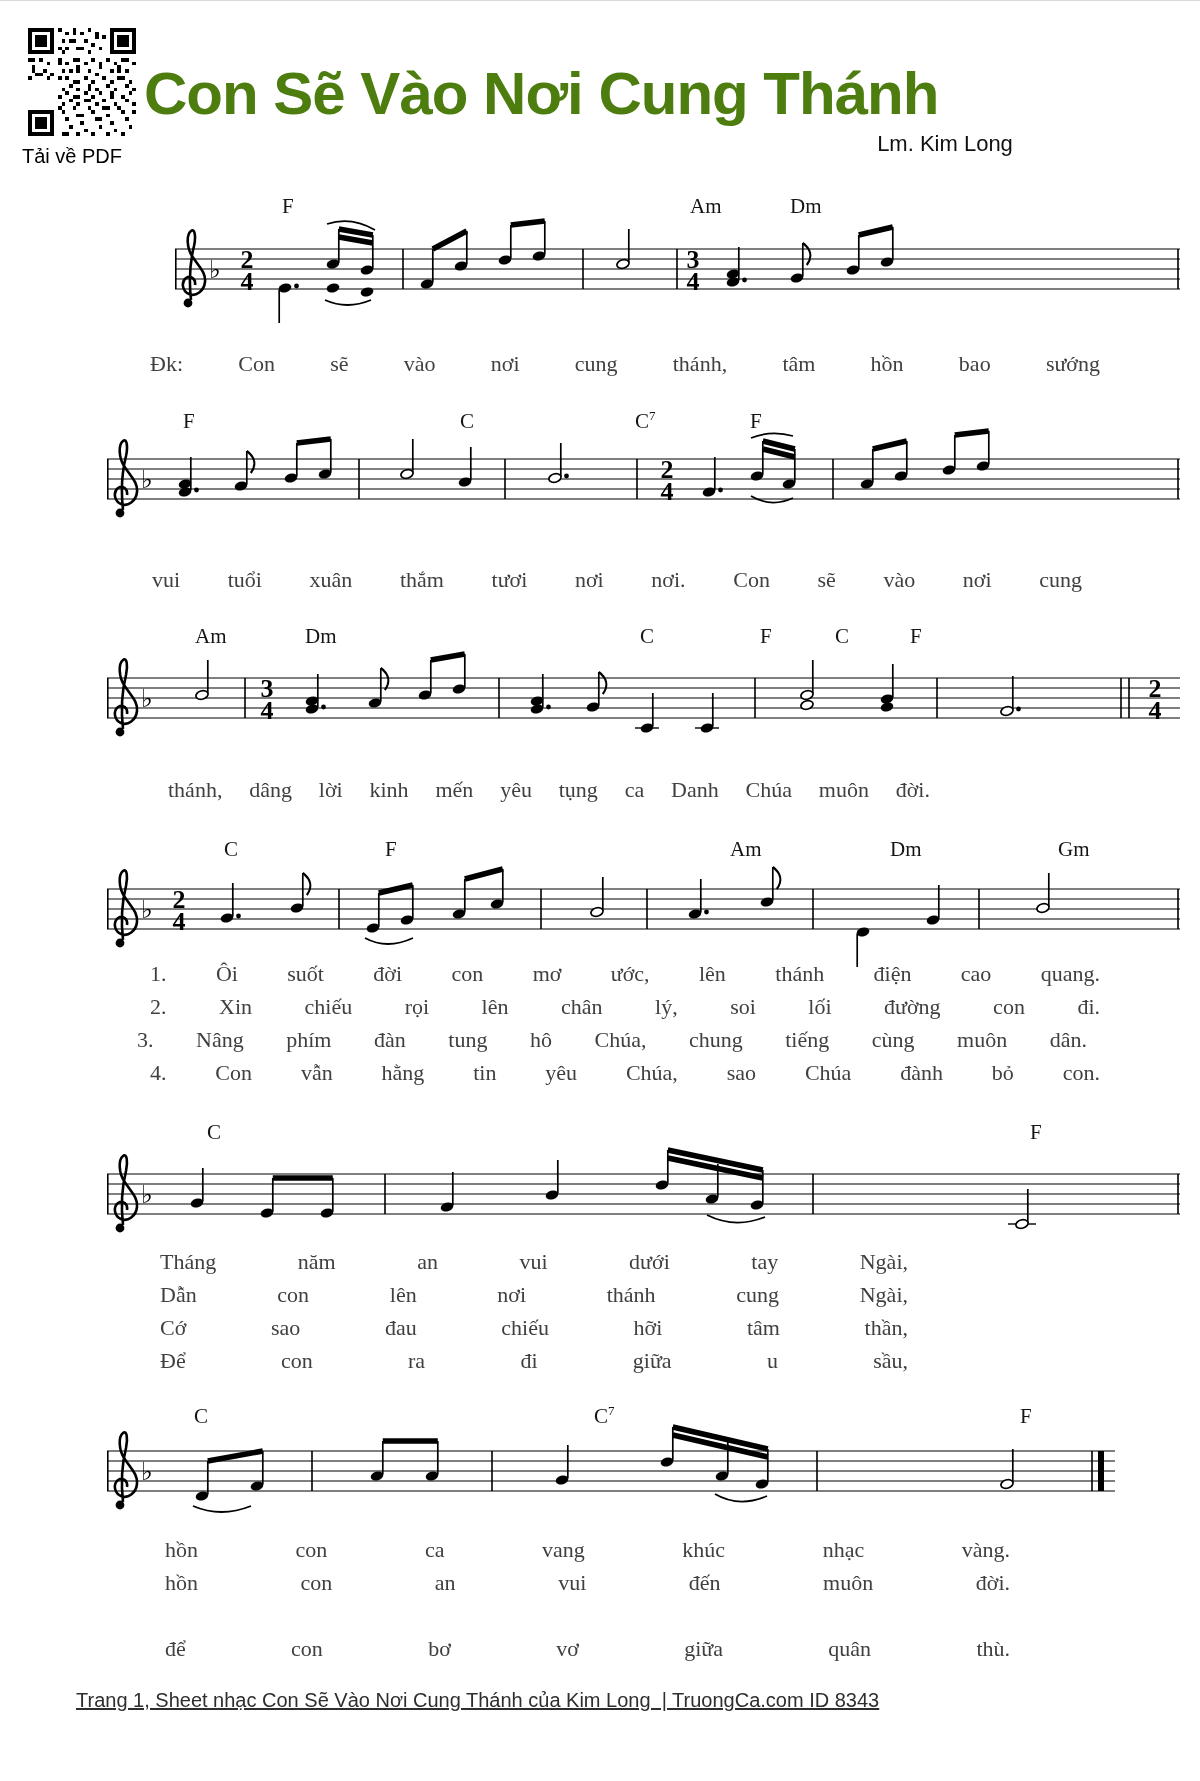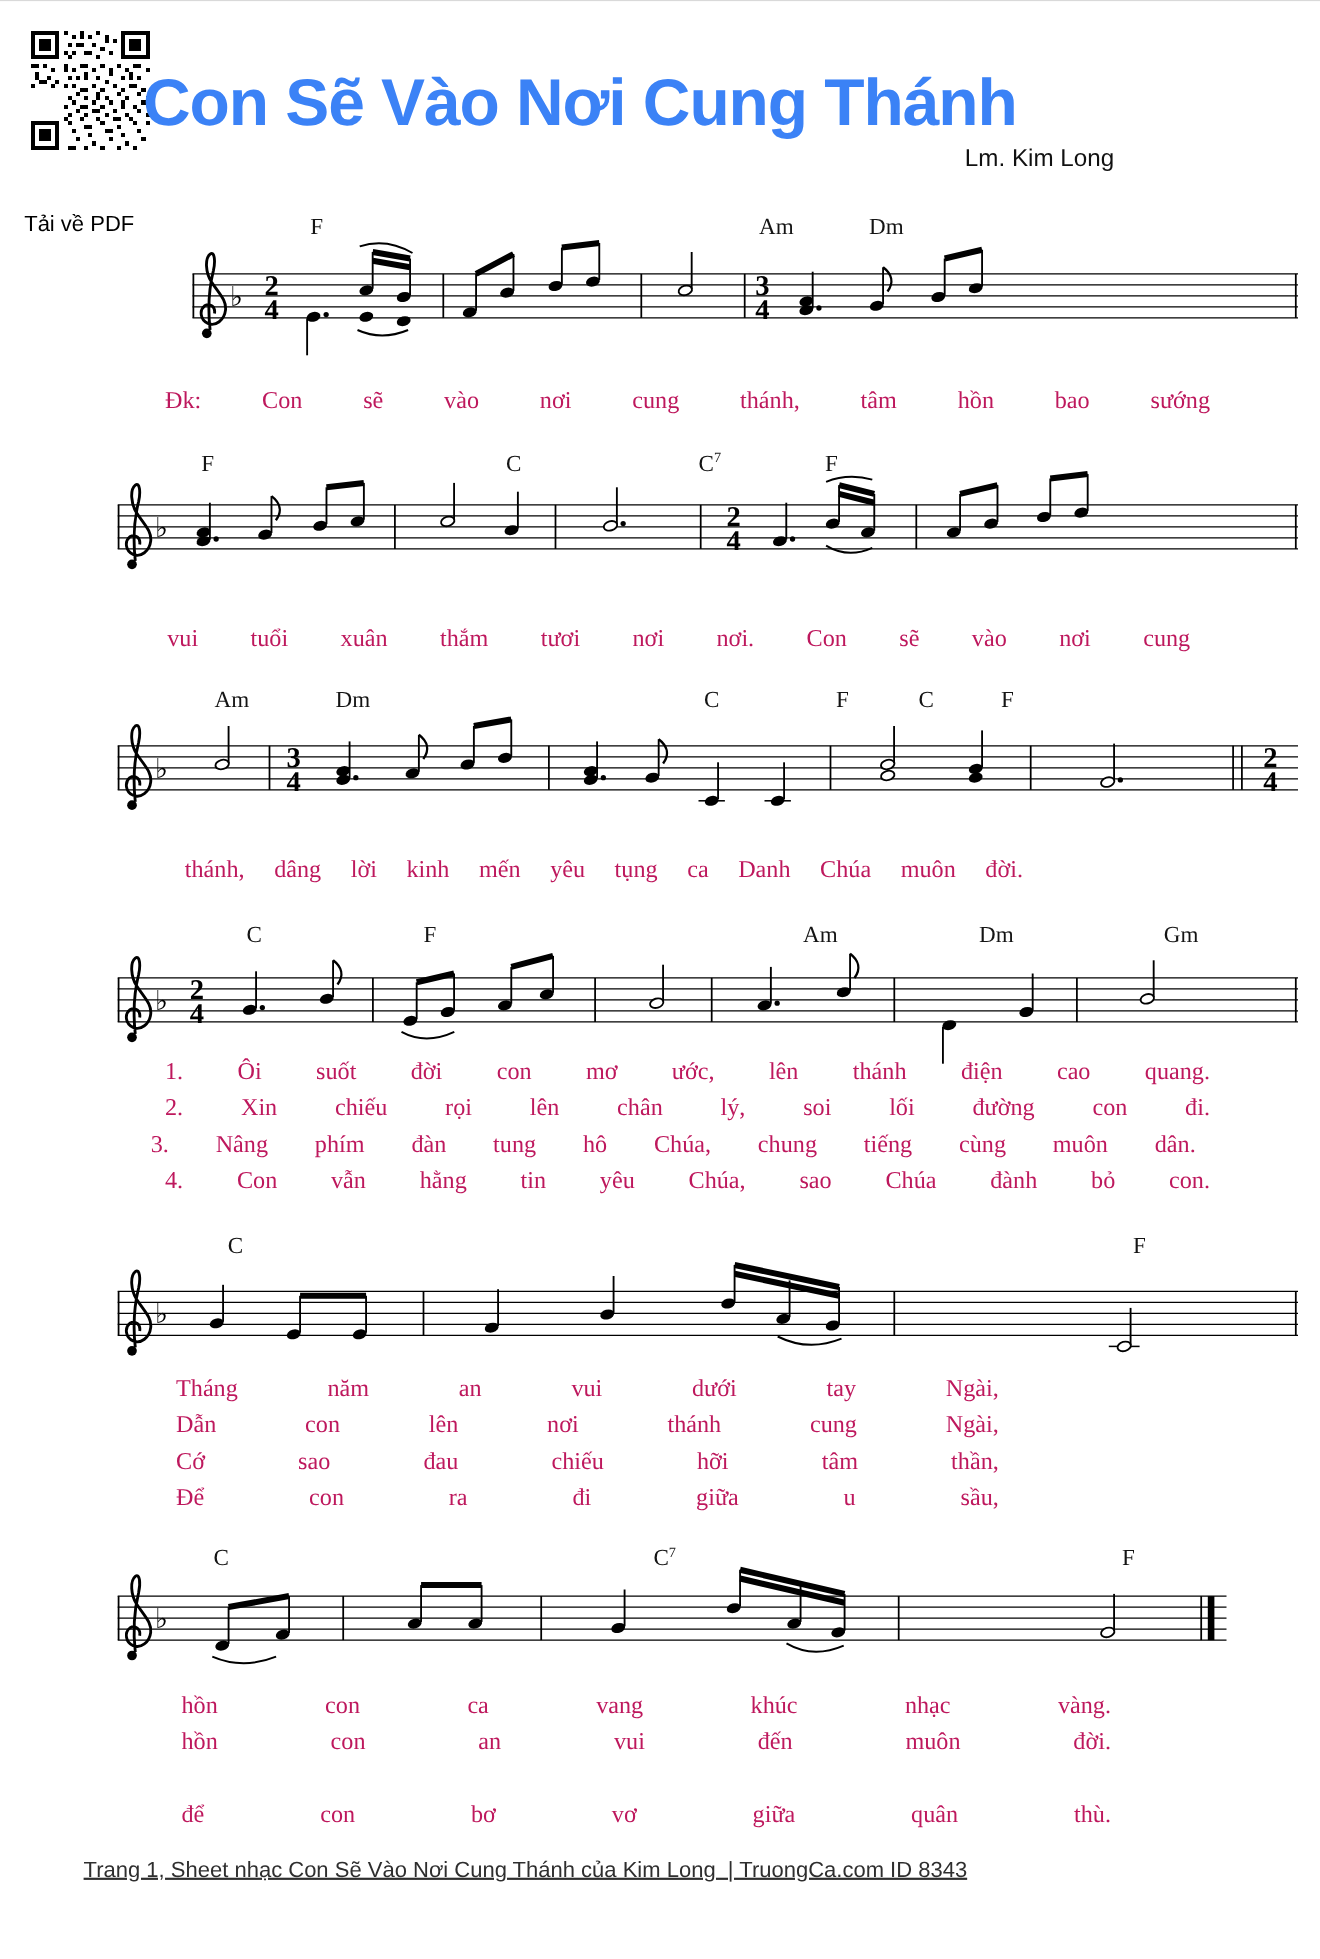--- a/index.html
+++ b/index.html
@@ -1,27 +1,27 @@
 <!DOCTYPE html>
 <html><head>
 <meta charset="utf-8">
 <style>
   html,body{margin:0;padding:0;background:#e8e8e8;}
   .page{position:relative;width:1200px;height:1781px;background:#ffffff;overflow:hidden;
         font-family:"Liberation Serif",serif;border-top:1px solid #d9d9d9;}
-  .page-title{position:absolute;left:130px;top:18px;font:bold 60px "Liberation Sans",sans-serif;
-              color:#3b82f6;letter-spacing:-1px;white-space:nowrap;}
+  .page-title{position:absolute;left:144px;top:18px;font:bold 60px "Liberation Sans",sans-serif;
+              color:#4d7c0f;letter-spacing:-1px;white-space:nowrap;}
   .author{position:absolute;left:810px;top:130px;width:270px;text-align:center;
           font:22px "Liberation Sans",sans-serif;color:#111;}
   .qr{position:absolute;left:28px;top:26px;width:108px;height:110px;}
-  .dl-label{position:absolute;left:22px;top:144px;font:20px "Liberation Sans",sans-serif;color:#000;margin-top:48px;}
+  .dl-label{position:absolute;left:22px;top:144px;font:20px "Liberation Sans",sans-serif;color:#000;}
   .chord{position:absolute;font:21px "Liberation Serif",serif;color:#141414;white-space:nowrap;}
   .chord sup{font-size:13px;}
   .staff{position:absolute;}
-  .lyric{position:absolute;font:22px "Liberation Serif",serif;color:#be185d;
+  .lyric{position:absolute;font:22px "Liberation Serif",serif;color:#404040;
          text-align:justify;text-align-last:justify;}
   .footer{position:absolute;left:76px;top:1688px;font:20px "Liberation Sans",sans-serif;color:#2e2e2e;white-space:nowrap;text-decoration:underline;}
   .ks{font:25px "DejaVu Sans",sans-serif;}
   .ts{font:bold 26px "Liberation Serif",serif;}
   svg{overflow:visible;}
 </style>
 </head>
 <body>
 
 <div class="page">

